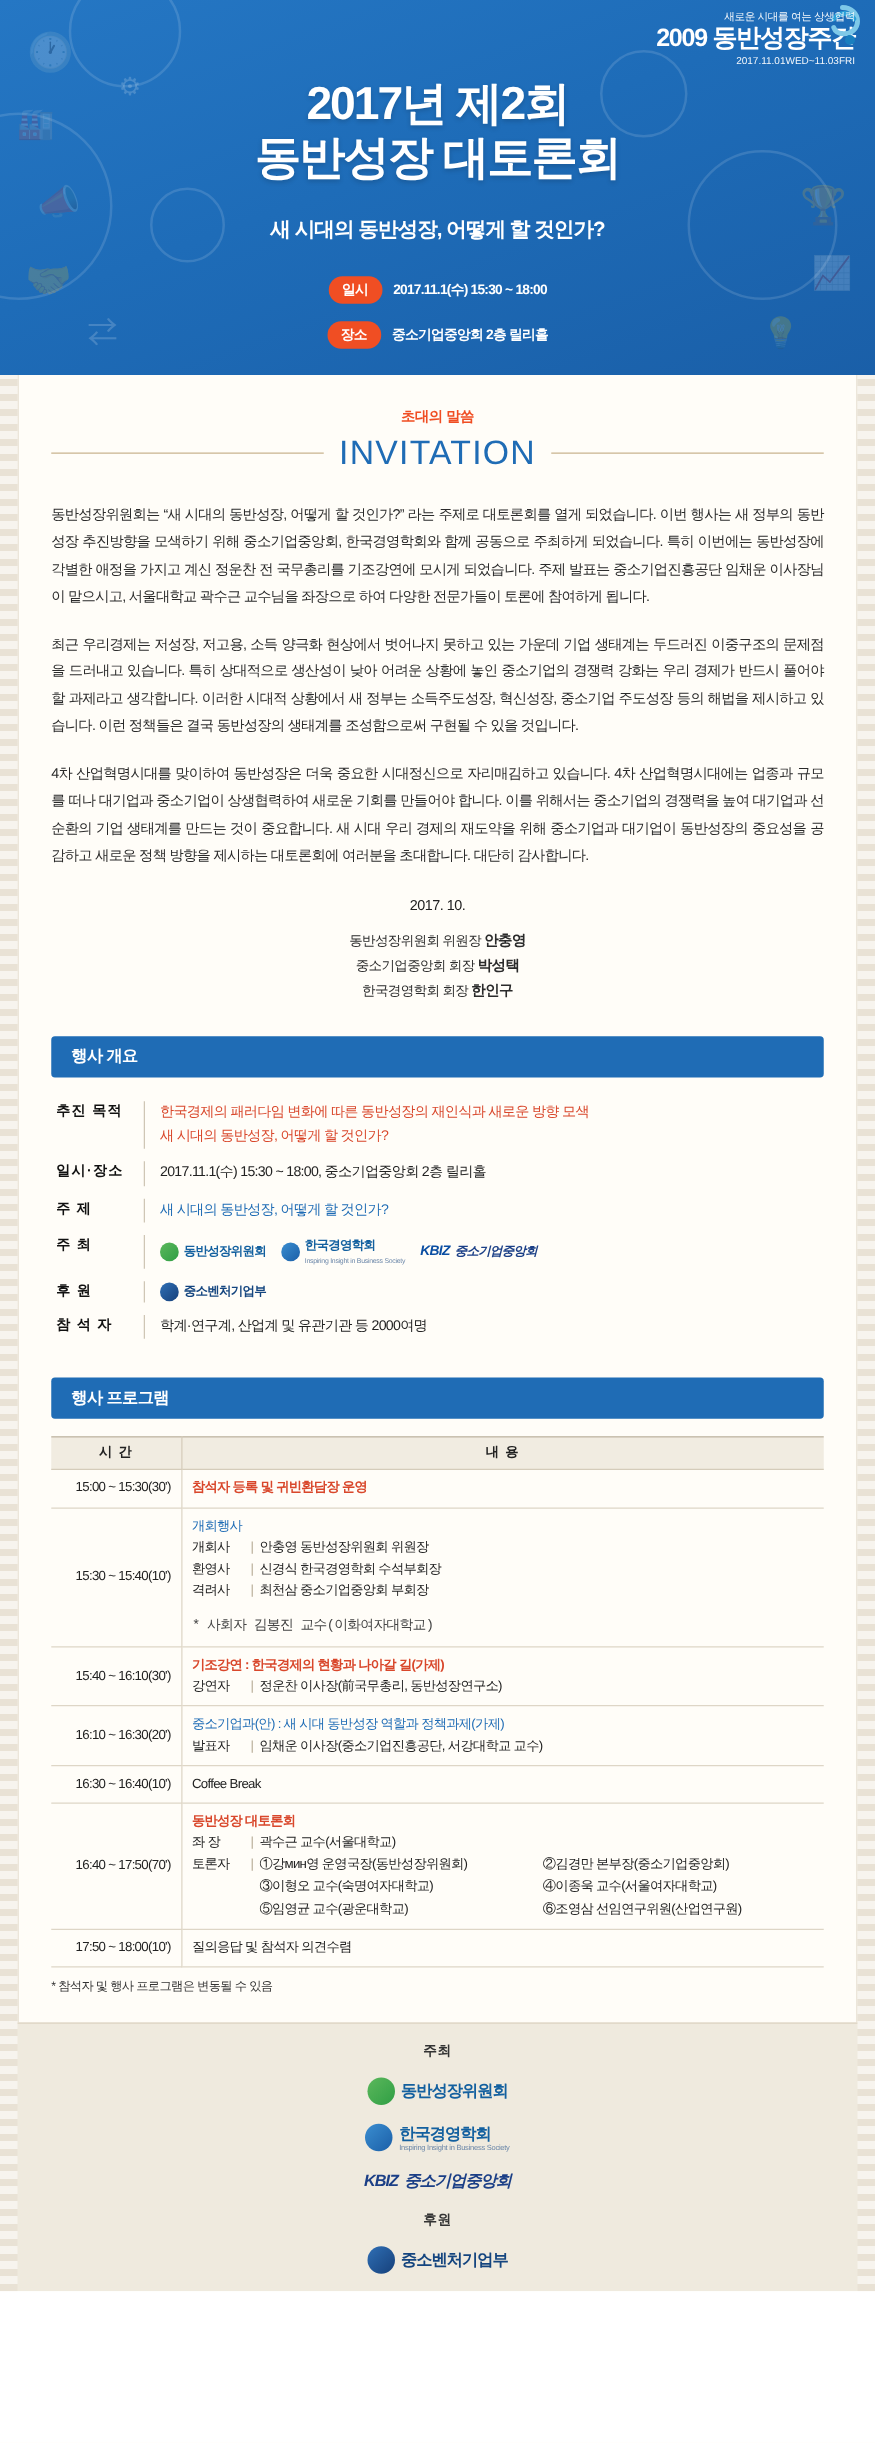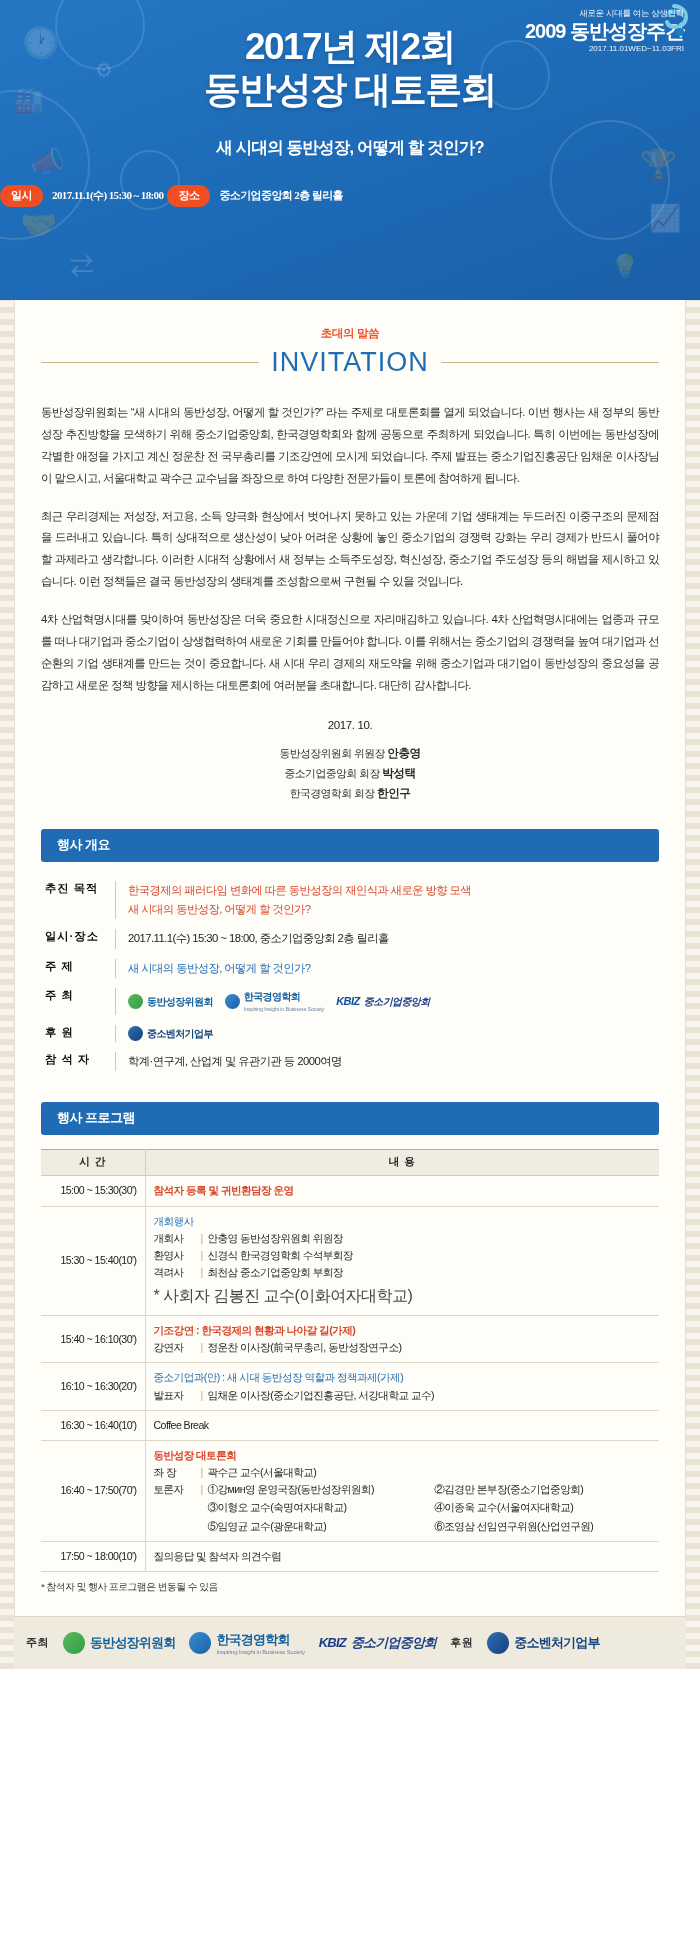--- a/index.html
+++ b/index.html
@@ -80,21 +80,21 @@
     right: -4px;
     top: -6px;
     width: 40px;
     height: 40px;
   }
 
   .hero-inner {
     position: relative;
     z-index: 3;
     text-align: center;
-    padding-top: 26px;
+    padding-top: 62px;
   }
   .hero-title1 {
     color: #fff;
     font-size: 37px;
     font-weight: bold;
     letter-spacing: -1.6px;
     line-height: 1.12;
     text-shadow: 0 2px 4px rgba(0,0,0,0.18);
   }
   .hero-title2 {
@@ -109,24 +109,23 @@
   .hero-sub {
     color: #ffffff;
     font-size: 16.5px;
     font-weight: bold;
     letter-spacing: -0.8px;
     margin-top: 26px;
   }
   .hero-meta {
     margin-top: 26px;
     display: flex;
-    flex-direction: row;
+    flex-direction: column;
     align-items: center;
-    gap: 4px;
-    font-family: Liberation Serif, serif;
+    gap: 14px;
   }
   .meta-row {
     display: flex;
     align-items: center;
     gap: 9px;
   }
   .meta-badge {
     background: #f04e23;
     color: #fff;
     font-size: 11px;
@@ -324,21 +323,21 @@
     width: 104px;
     text-align: right;
     border-right: 1px solid #ded6c6;
     color: #222;
     white-space: nowrap;
   }
   .p-red { color: #d9472b; font-weight: bold; }
   .p-blue { color: #1f6cb5; font-weight: normal; }
   .p-dark { color: #222; }
   .p-line { display: block; }
-  .p-note { display: block; margin-top: 2px; color: #444; font-size: 16px; }
+  .p-note { display: block; margin-top: 12px; color: #444; font-size: 11px; font-family: Liberation Mono, monospace; }
   .p-ind {
     display: grid;
     grid-template-columns: 42px 8px 1fr;
     column-gap: 2px;
   }
   .p-ind .k { color: #222; }
   .p-ind .b { color: #b5aa95; text-align: center; }
   .p-ind .v { color: #222; }
   .panel-grid {
     display: grid;
@@ -350,25 +349,26 @@
     font-size: 9.8px;
     letter-spacing: -0.5px;
     color: #333;
     margin: 9px 0 4px;
   }
 
   
   .footer {
     background: #efeade;
     border-top: 1px solid #ddd4c2;
-    padding: 14px 26px;
+    padding: 14px 9px;
     display: flex;
     align-items: center;
     gap: 14px;
     flex-wrap: wrap;
+    flex-direction: column;
   }
   .f-label {
     font-size: 11px;
     font-weight: bold;
     letter-spacing: 0.5px;
     color: #333;
   }
   .f-chip { display: inline-flex; align-items: center; gap: 5px; }
   .f-mark { width: 22px; height: 22px; border-radius: 50%; flex: none; }
   .f-text { font-size: 13px; font-weight: bold; letter-spacing: -0.8px; }

